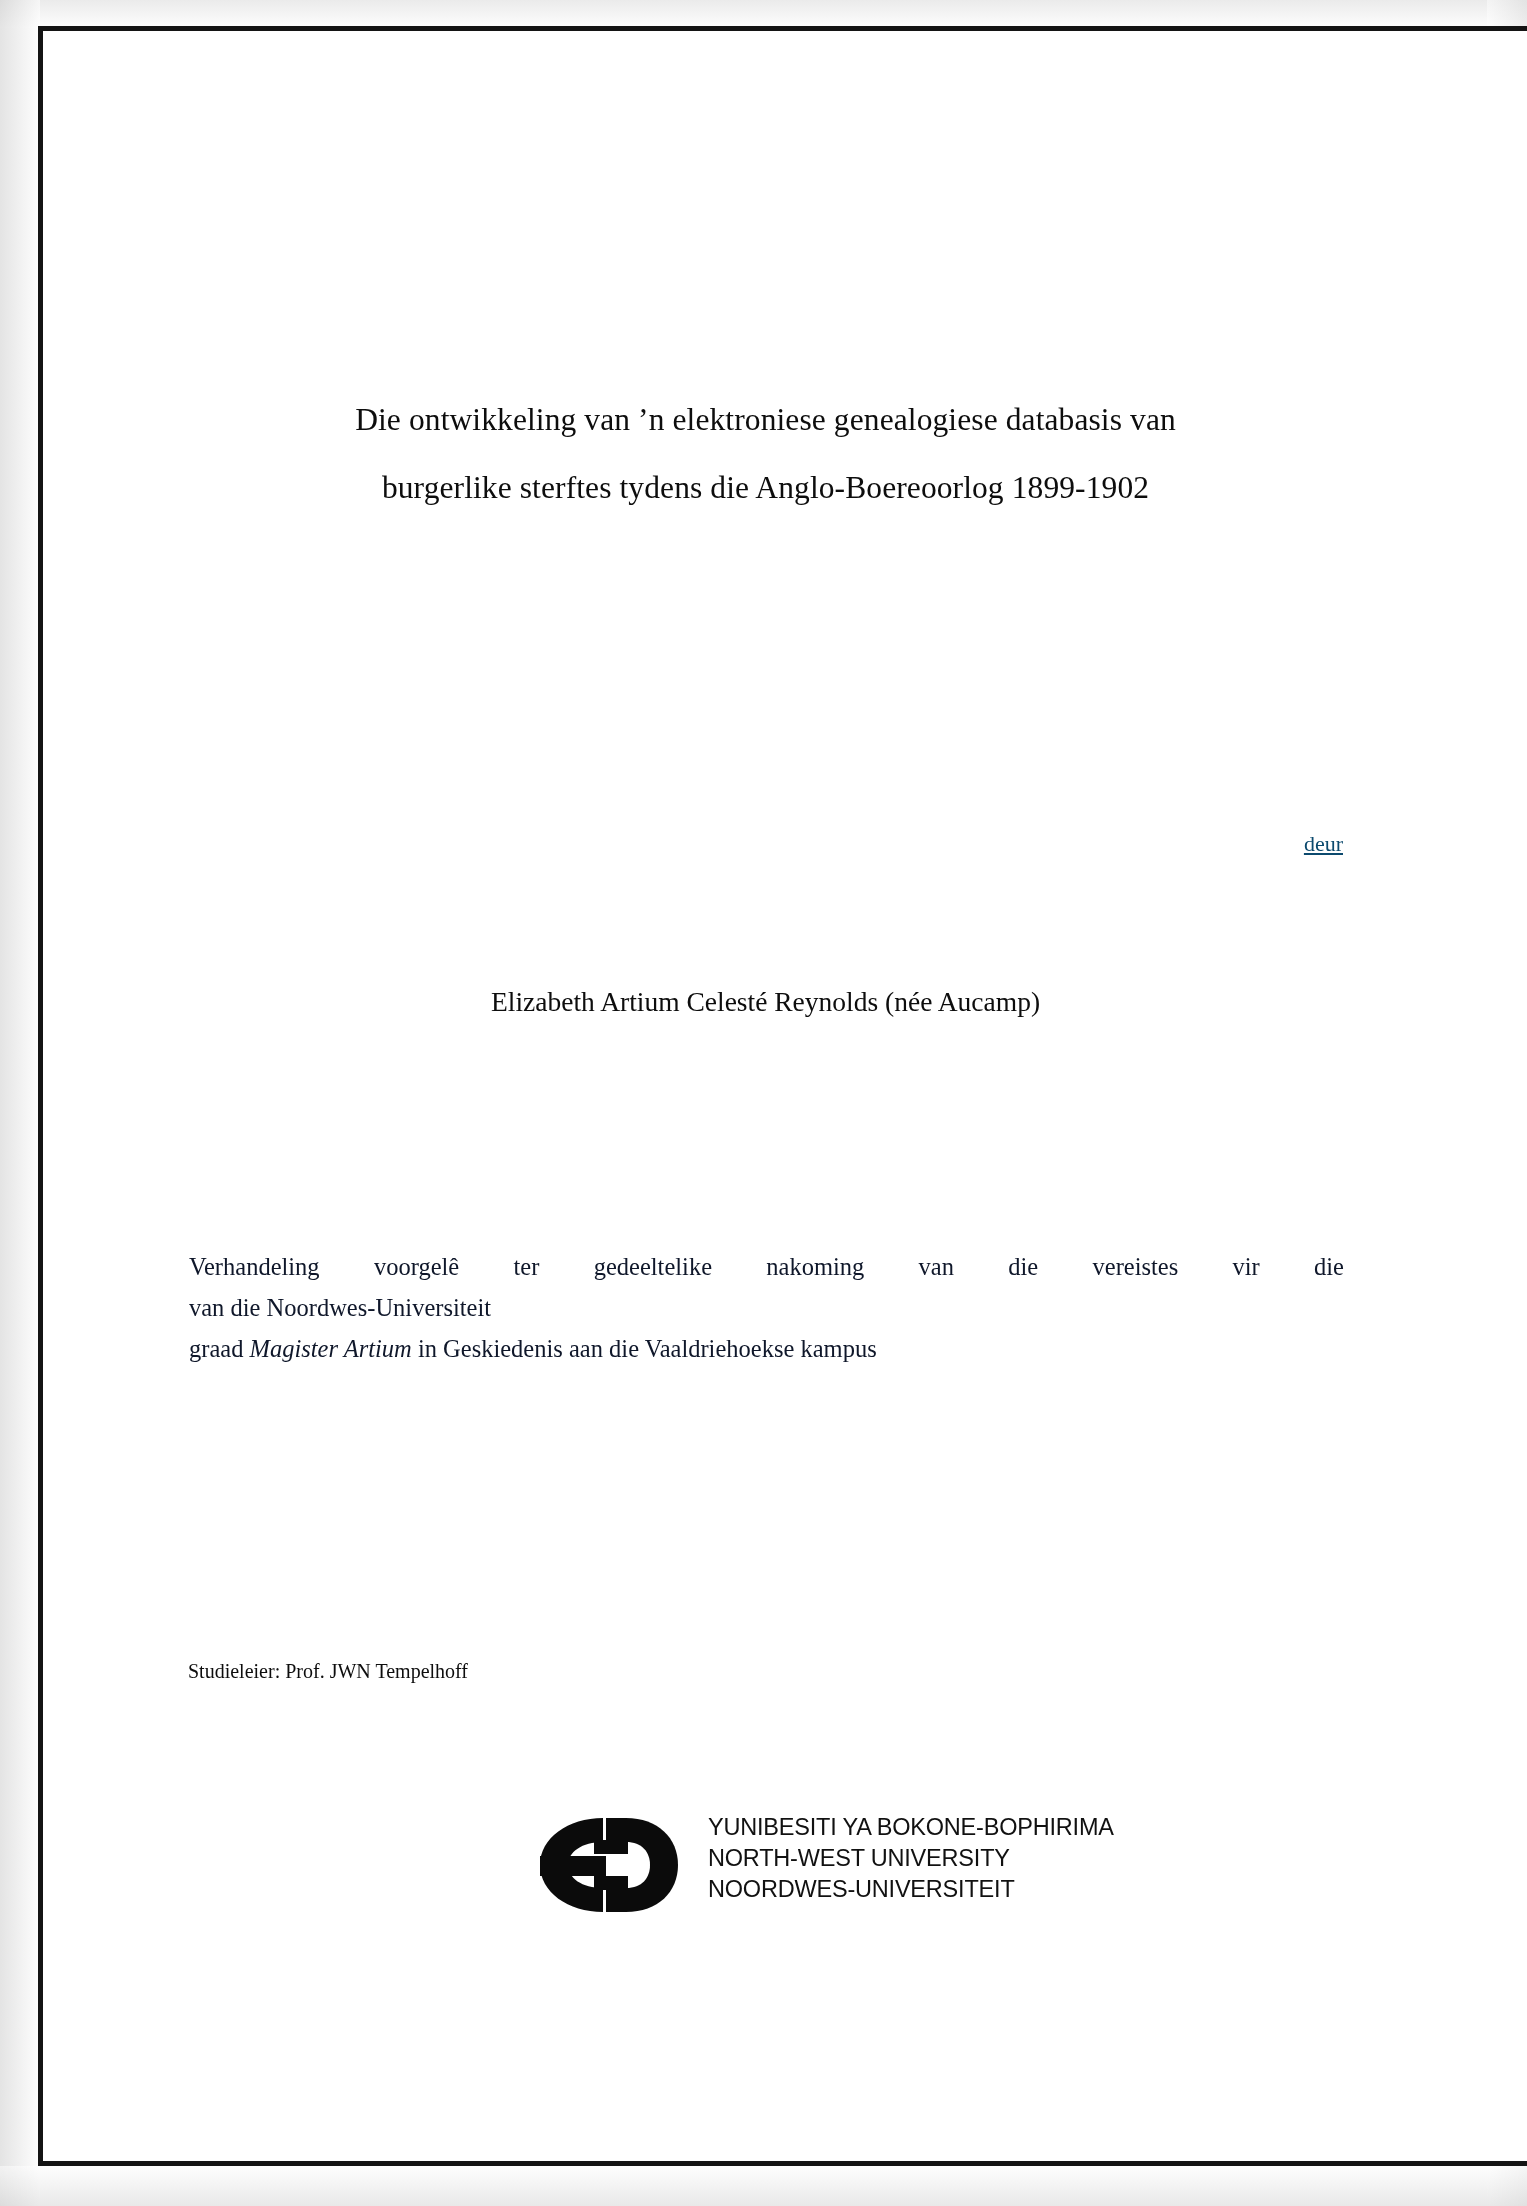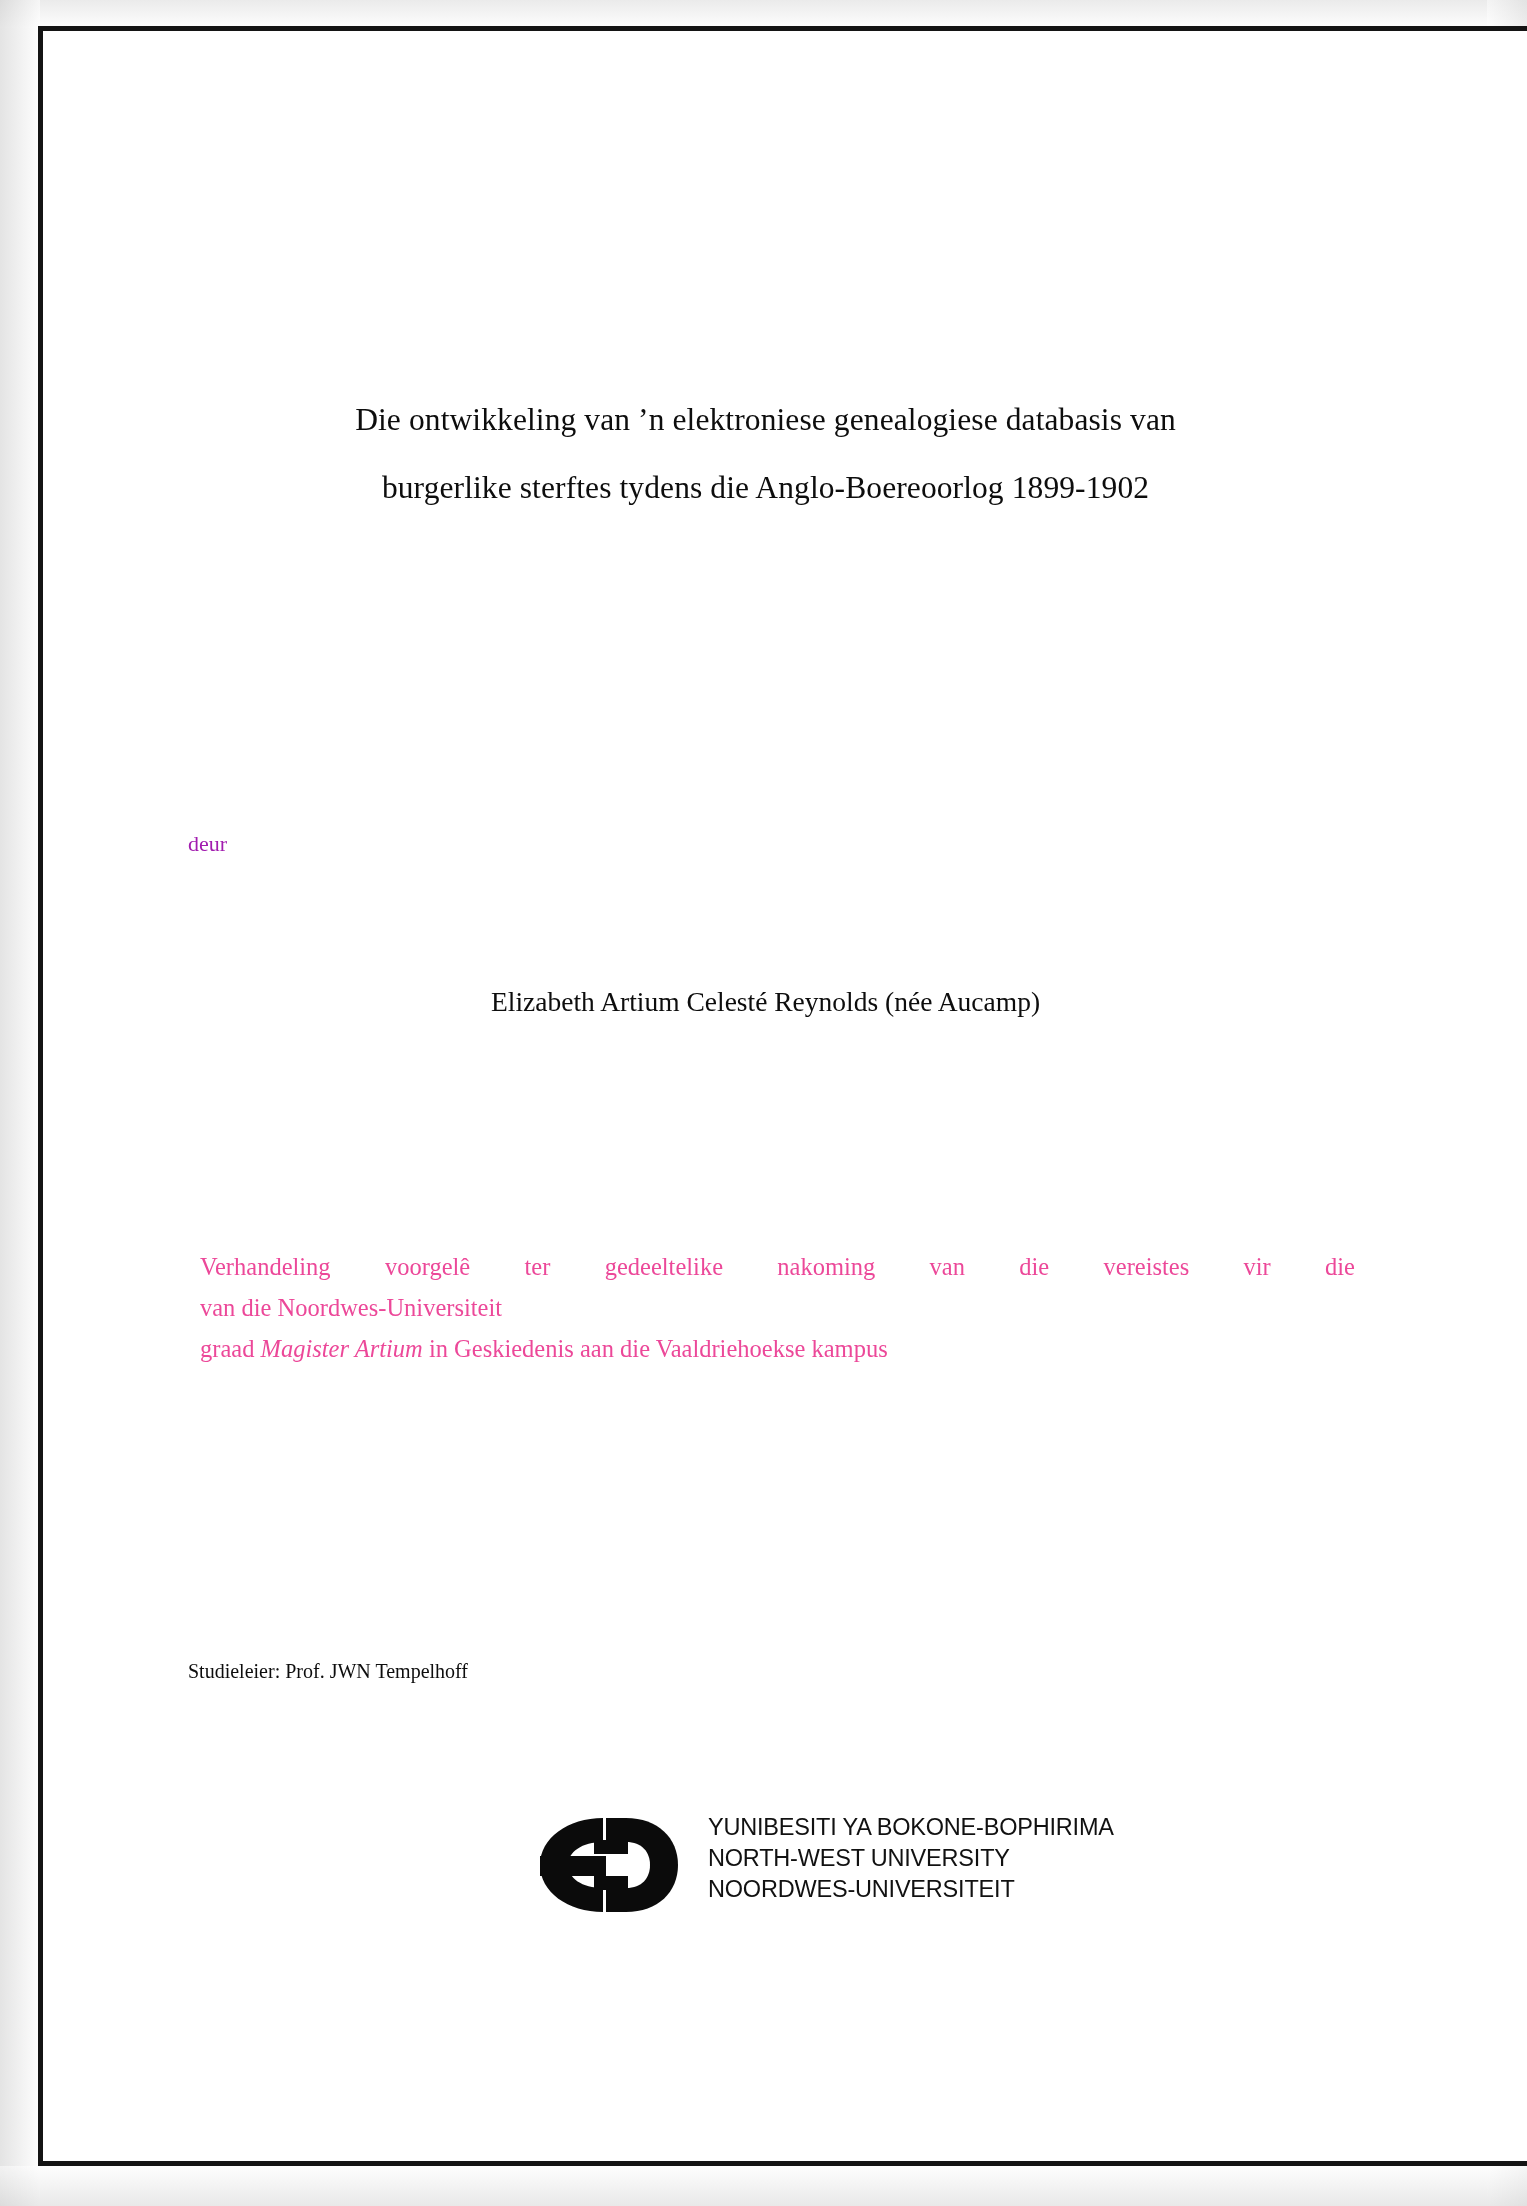--- a/index.html
+++ b/index.html
@@ -65,43 +65,44 @@
     line-height: 68px;
     letter-spacing: 0.1px;
     color: #0d0d0d;
   }
 
   .byline-label {
     position: absolute;
     top: 800px;
     left: 0;
     width: 1155px;
-    text-align: left;
+    text-align: right;
     font-size: 22px;
-    color: #a21caf;
+    color: #0c4a6e;
+    text-decoration: underline;
   }
 
   .author {
     position: absolute;
     top: 955px;
     left: 0;
     width: 1155px;
     text-align: center;
     font-size: 27.5px;
     color: #0d0d0d;
   }
 
   .statement {
     position: absolute;
     top: 1215px;
-    left: 12px;
+    left: 1px;
     width: 1155px;
     font-size: 24.5px;
     line-height: 41px;
-    color: #ec4899;
+    color: #0f172a;
   }
   .statement .just {
     text-align: justify;
     text-align-last: justify;
   }
   .statement .plain {
     text-align: left;
   }
   .statement em {
     font-style: italic;

